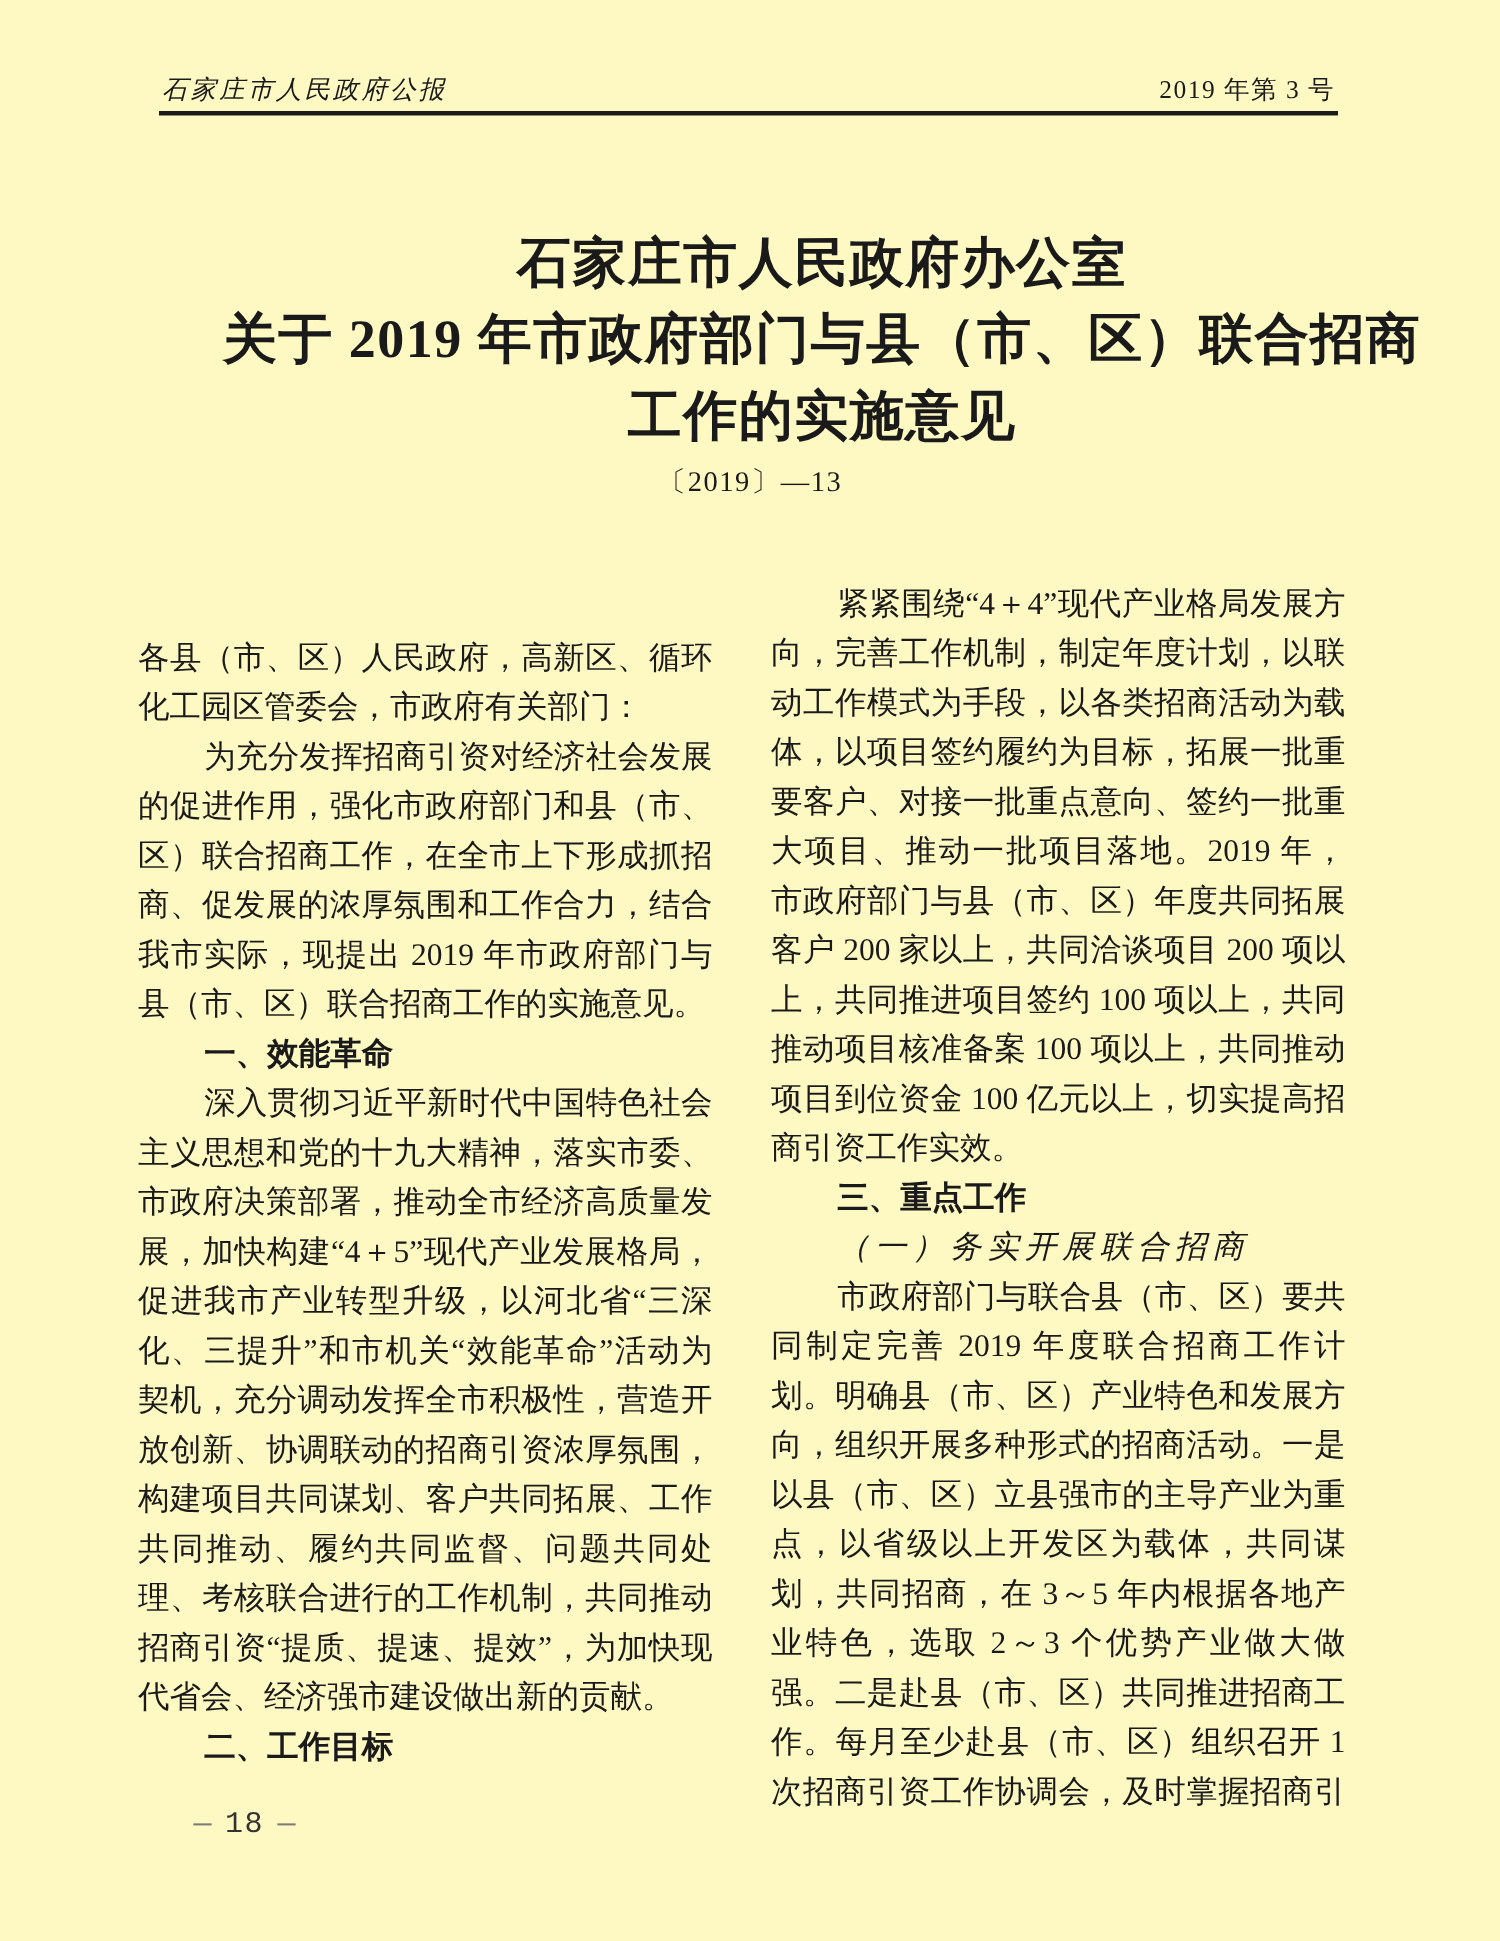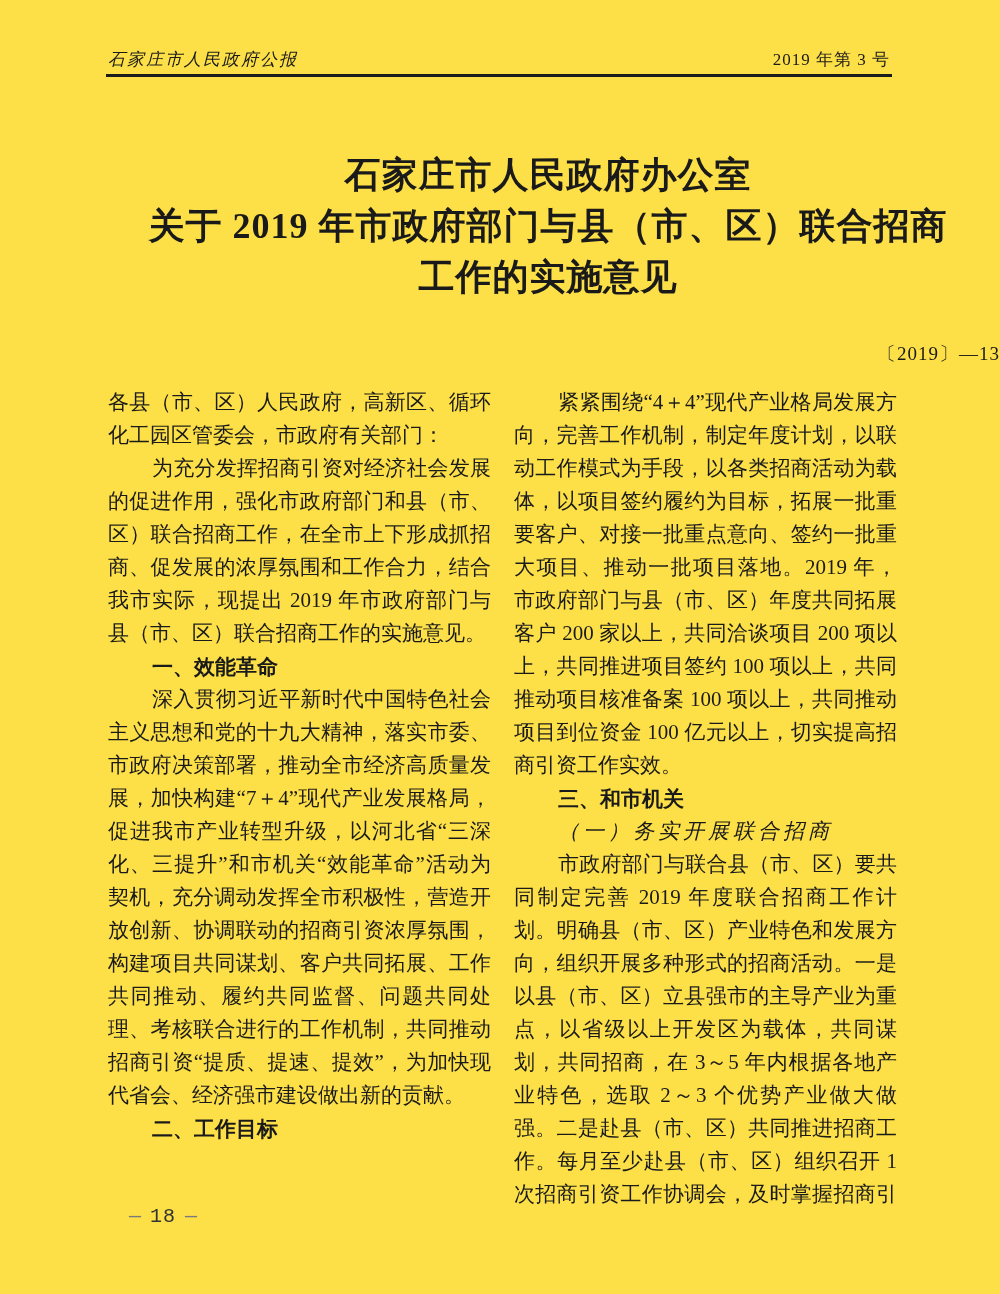--- a/index.html
+++ b/index.html
@@ -1,20 +1,20 @@
 <!DOCTYPE html>
 <html lang="zh"><head>
 <meta charset="utf-8">
 <style>
   html, body { margin: 0; padding: 0; background: #ffffff; }
   .page {
     position: relative;
     width: 1000px;
     height: 1294px;
-    background: #fde047;
+    background: #fef9c3;
     font-family: "Liberation Serif", "DejaVu Serif", serif;
     color: #1a1a1a;
     overflow: hidden;
   }
   
   .running-header {
     position: absolute;
     left: 108px;
     top: 48px;
     width: 782px;
@@ -46,39 +46,39 @@
     text-align: center;
     font-weight: 700;
     font-size: 36px;
     line-height: 51px;
     letter-spacing: 1px;
     padding-left: 48px;
   }
   .doc-number {
     position: absolute;
     left: 0;
-    top: 342px;
+    top: 310px;
     width: 1000px;
-    text-align: right;
+    text-align: center;
     font-size: 19px;
     line-height: 24px;
     letter-spacing: 1px;
   }
   
   .column {
     position: absolute;
     top: 386px;
     width: 383px;
     height: 828px;
     overflow: hidden;
     font-size: 21px;
     line-height: 33px;
     text-align: justify;
   }
-  .column-left  { left: 108px; }
+  .column-left  { left: 92px; margin-top: 36px; }
   .column-right { left: 514px; }
   .column p, .column h3 { margin: 0; padding: 0; }
   .para { text-indent: 2.1em; }
   .salutation { text-indent: 0; }
   .section-heading {
     font-family: "Liberation Sans", "DejaVu Sans", sans-serif;
     font-weight: 700;
     font-size: 21px;
     line-height: 33px;
     text-indent: 2.1em;
@@ -120,27 +120,27 @@
     <div>关于 2019 年市政府部门与县（市、区）联合招商</div>
     <div>工作的实施意见</div>
   </div>
 
   <div class="doc-number">〔2019〕—13</div>
 
   <div class="column column-left">
     <p class="salutation">各县（市、区）人民政府，高新区、循环化工园区管委会，市政府有关部门：</p>
     <p class="para">为充分发挥招商引资对经济社会发展的促进作用，强化市政府部门和县（市、区）联合招商工作，在全市上下形成抓招商、促发展的浓厚氛围和工作合力，结合我市实际，现提出 2019 年市政府部门与县（市、区）联合招商工作的实施意见。</p>
     <h3 class="section-heading">一、效能革命</h3>
-    <p class="para">深入贯彻习近平新时代中国特色社会主义思想和党的十九大精神，落实市委、市政府决策部署，推动全市经济高质量发展，加快构建“7＋4”现代产业发展格局，促进我市产业转型升级，以河北省“三深化、三提升”和市机关“效能革命”活动为契机，充分调动发挥全市积极性，营造开放创新、协调联动的招商引资浓厚氛围，构建项目共同谋划、客户共同拓展、工作共同推动、履约共同监督、问题共同处理、考核联合进行的工作机制，共同推动招商引资“提质、提速、提效”，为加快现代省会、经济强市建设做出新的贡献。</p>
+    <p class="para">深入贯彻习近平新时代中国特色社会主义思想和党的十九大精神，落实市委、市政府决策部署，推动全市经济高质量发展，加快构建“4＋5”现代产业发展格局，促进我市产业转型升级，以河北省“三深化、三提升”和市机关“效能革命”活动为契机，充分调动发挥全市积极性，营造开放创新、协调联动的招商引资浓厚氛围，构建项目共同谋划、客户共同拓展、工作共同推动、履约共同监督、问题共同处理、考核联合进行的工作机制，共同推动招商引资“提质、提速、提效”，为加快现代省会、经济强市建设做出新的贡献。</p>
     <h3 class="section-heading">二、工作目标</h3>
   </div>
 
   <div class="column column-right">
     <p class="para">紧紧围绕“4＋4”现代产业格局发展方向，完善工作机制，制定年度计划，以联动工作模式为手段，以各类招商活动为载体，以项目签约履约为目标，拓展一批重要客户、对接一批重点意向、签约一批重大项目、推动一批项目落地。2019 年，市政府部门与县（市、区）年度共同拓展客户 200 家以上，共同洽谈项目 200 项以上，共同推进项目签约 100 项以上，共同推动项目核准备案 100 项以上，共同推动项目到位资金 100 亿元以上，切实提高招商引资工作实效。</p>
-    <h3 class="section-heading">三、和市机关</h3>
+    <h3 class="section-heading">三、重点工作</h3>
     <p class="sub-heading">（一）务实开展联合招商</p>
     <p class="para">市政府部门与联合县（市、区）要共同制定完善 2019 年度联合招商工作计划。明确县（市、区）产业特色和发展方向，组织开展多种形式的招商活动。一是以县（市、区）立县强市的主导产业为重点，以省级以上开发区为载体，共同谋划，共同招商，在 3～5 年内根据各地产业特色，选取 2～3 个优势产业做大做强。二是赴县（市、区）共同推进招商工作。每月至少赴县（市、区）组织召开 1 次招商引资工作协调会，及时掌握招商引资工作进</p>
   </div>
 
   <div class="page-footer">
     <span class="footer-dash">—</span><span class="footer-num">18</span><span class="footer-dash">—</span>
   </div>
 
 </div>
 

